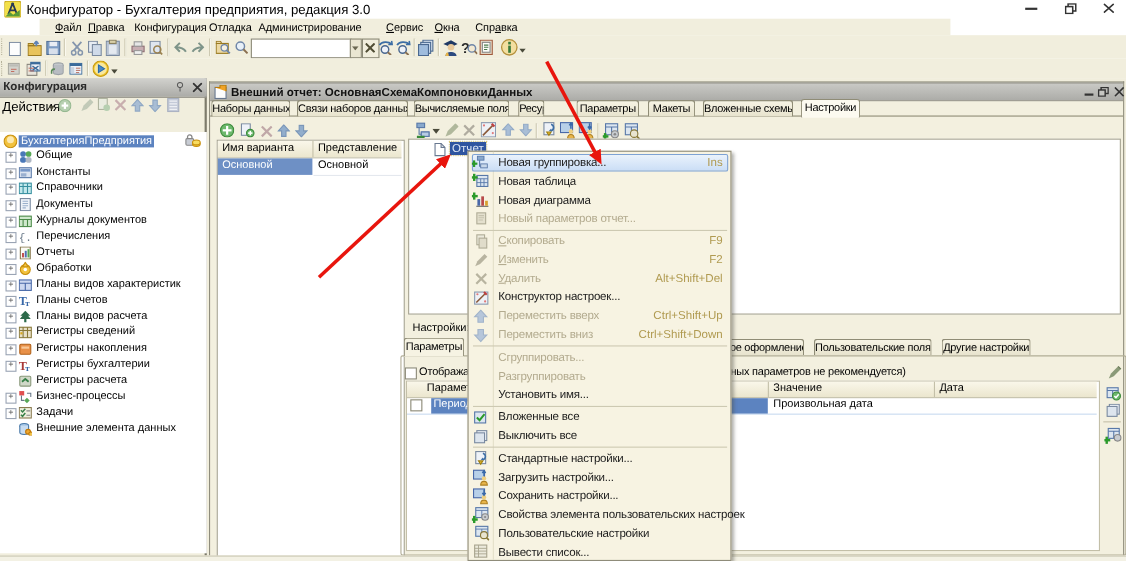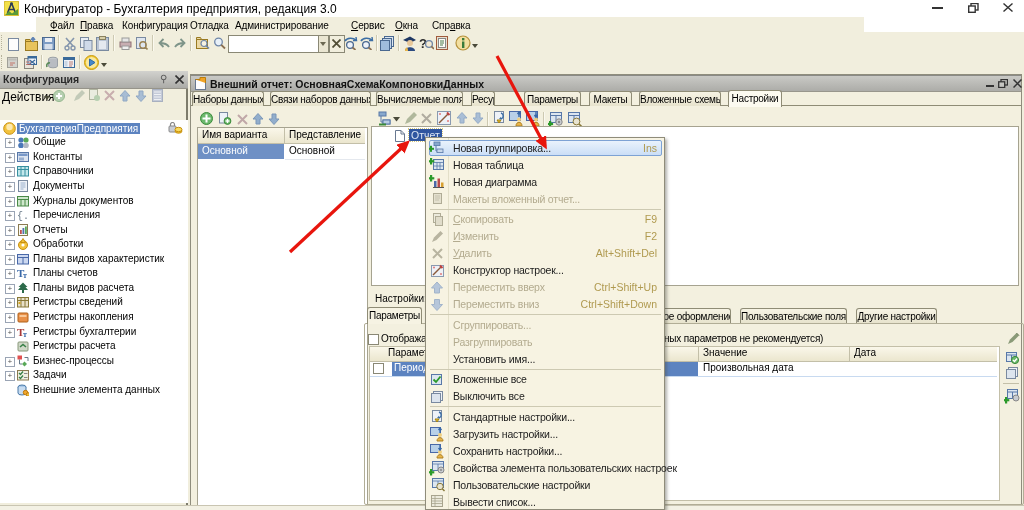--- a/index.html
+++ b/index.html
@@ -643,21 +643,21 @@
       <rect x="8.5" y="4.5" width="2.5" height="8.5" fill="#b84a4a"></rect>
       <rect x="12" y="8.5" width="2.5" height="4.5" fill="#d8a030"></rect>
       <rect x="1" y="1" width="2.2" height="6.5" fill="#2a9a2a"></rect>
       <rect x="-1.2" y="3.2" width="6.5" height="2.2" fill="#2a9a2a"></rect>
     </svg>
     <div class="abs" style="left:27px;top:37.5px;color:#1c1c1c;white-space:nowrap;letter-spacing:-0.2px;">Новая диаграмма</div>
     <svg class="abs" style="left:3px;top:53px" width="16" height="16" viewBox="0 0 16 16">
       <rect x="4.5" y="2.5" width="8" height="10" fill="#e4e0ce" stroke="#b0ac96"></rect>
       <path d="M6 5 H11 M6 7 H11 M6 9 H10" stroke="#c6c2ae"></path>
     </svg>
-    <div class="abs" style="left:27px;top:54.5px;color:#b3ab8f;white-space:nowrap;letter-spacing:-0.2px;">Макеты вложенный отчет...</div>
+    <div class="abs" style="left:27px;top:54.5px;color:#b3ab8f;white-space:nowrap;letter-spacing:-0.2px;">Новый параметров отчет...</div>
     <div class="abs" style="left:4px;top:70.7px;width:231px;height:1px;background:#cdc9b2;"></div>
     <svg class="abs" style="left:3px;top:73.5px" width="16" height="16" viewBox="0 0 16 16">
       <rect x="4.5" y="1.5" width="7" height="9" fill="#eceadc" stroke="#b0ac96"></rect>
       <rect x="6.5" y="4.5" width="7" height="9" fill="#e0dcca" stroke="#b0ac96"></rect>
     </svg>
     <div class="abs" style="left:27px;top:75px;color:#b3ab8f;white-space:nowrap;letter-spacing:-0.2px;"><u>С</u>копировать</div>
     <div class="abs" style="right:7px;top:75px;color:#b09a50;">F9</div>
     <svg class="abs" style="left:3px;top:90.5px" width="16" height="16" viewBox="0 0 16 16">
       <path d="M3 13 L5 8.5 L11.5 2 L14 4.5 L7.5 11 Z" fill="#b8b4a0"></path>
     </svg>

